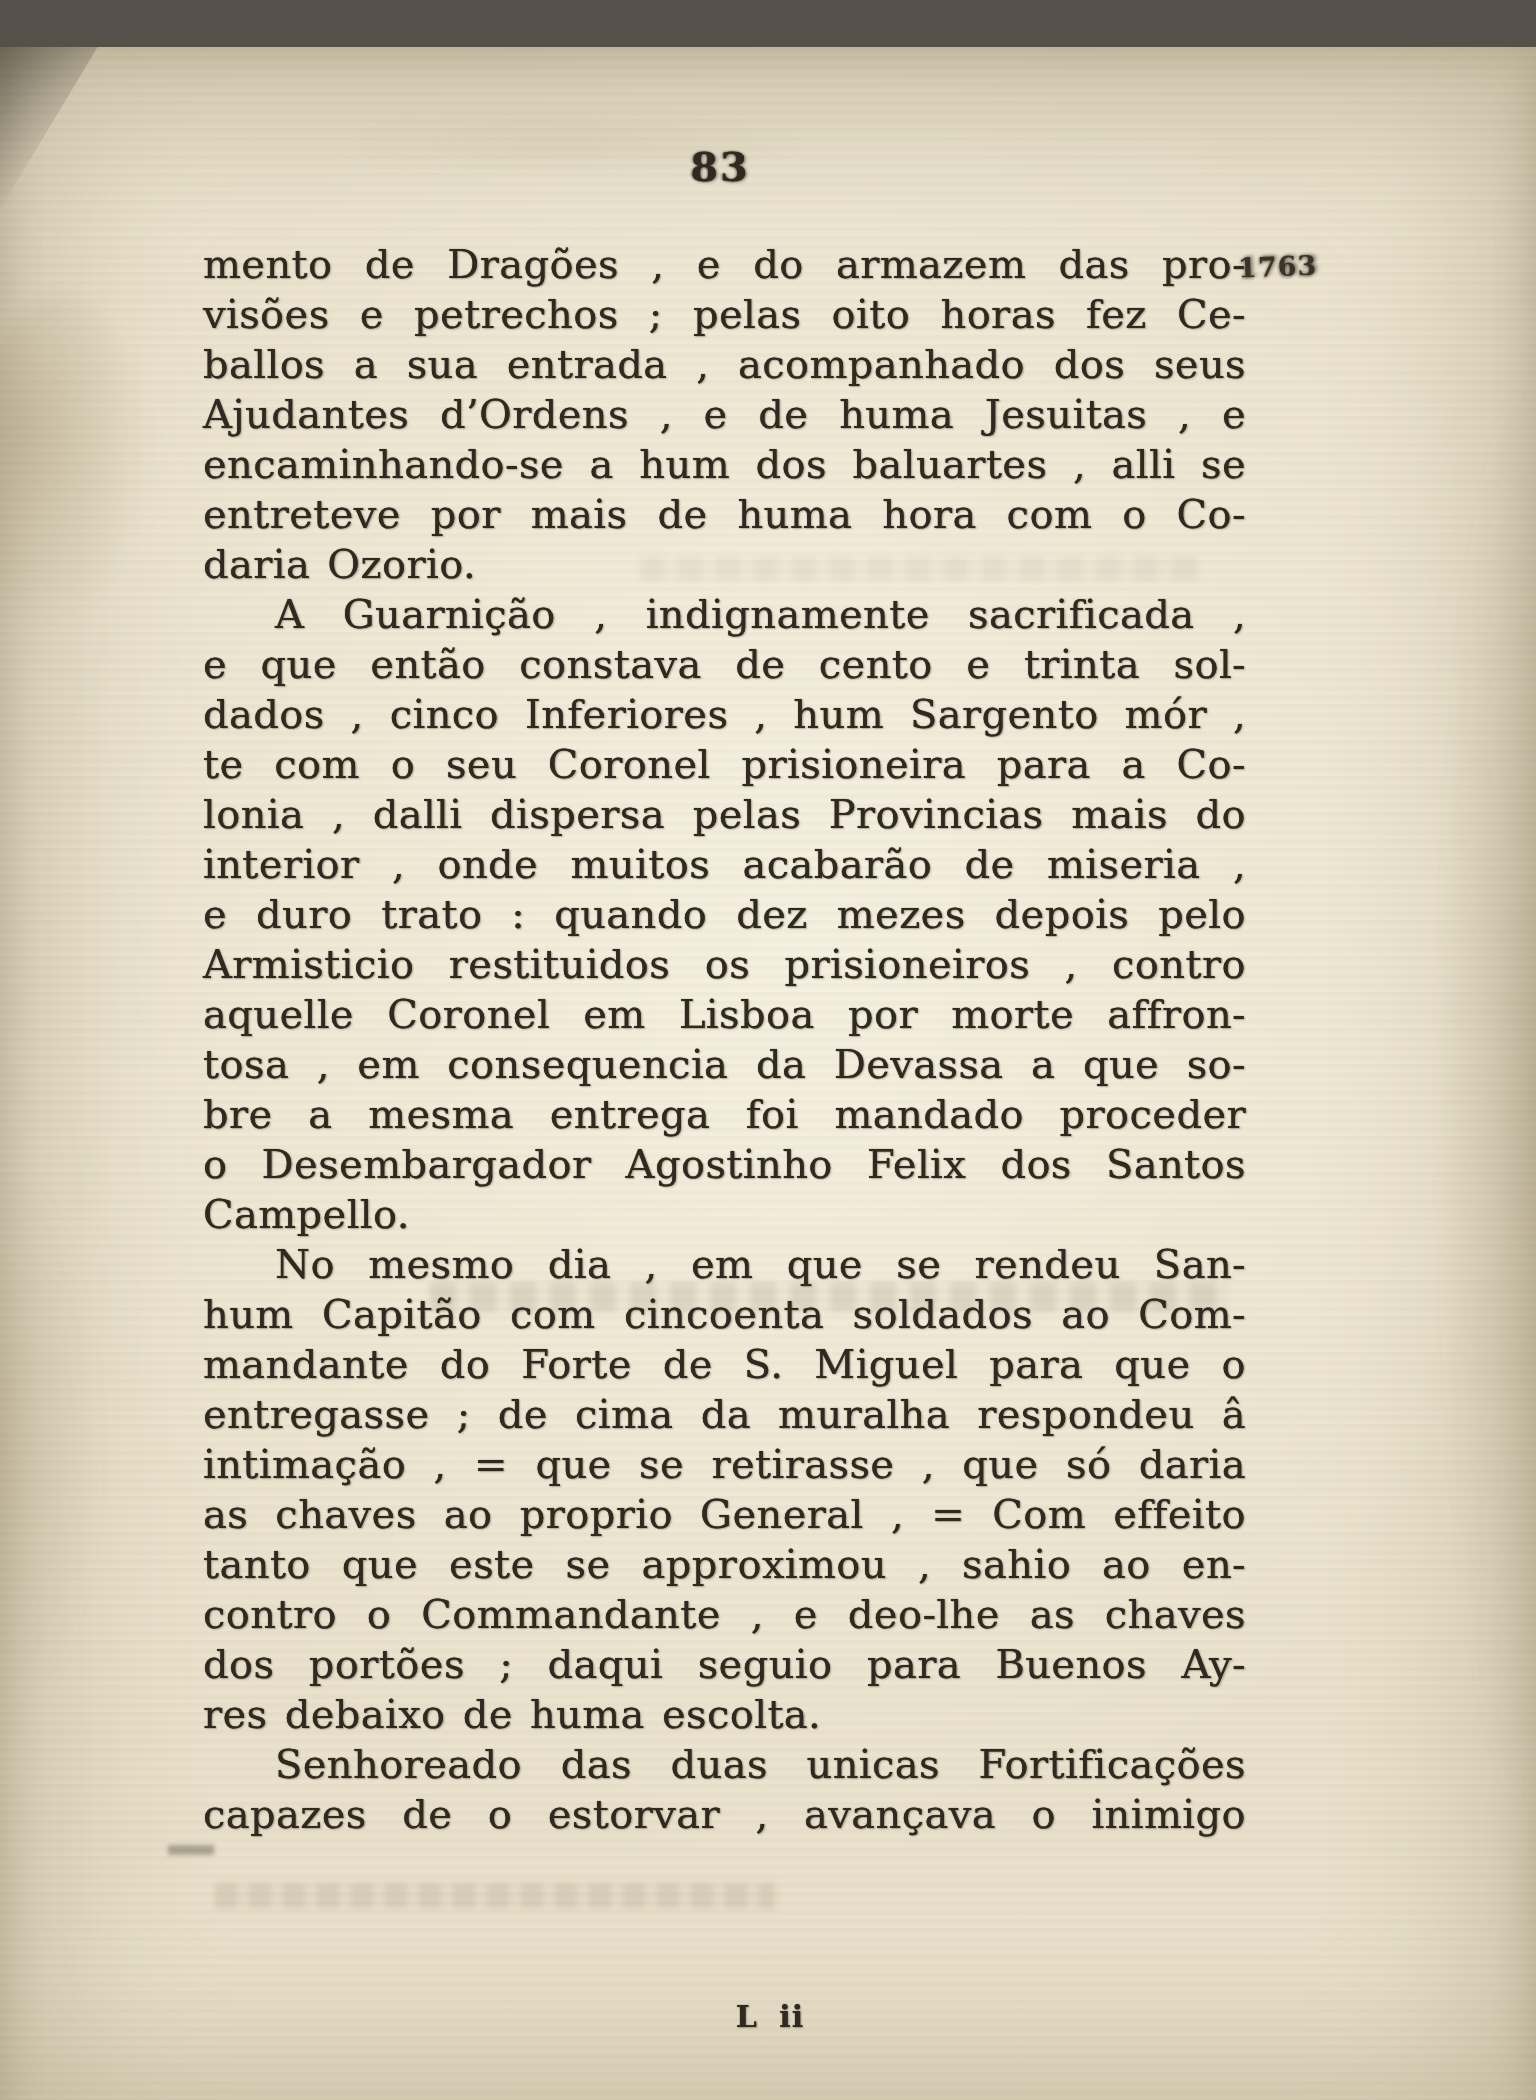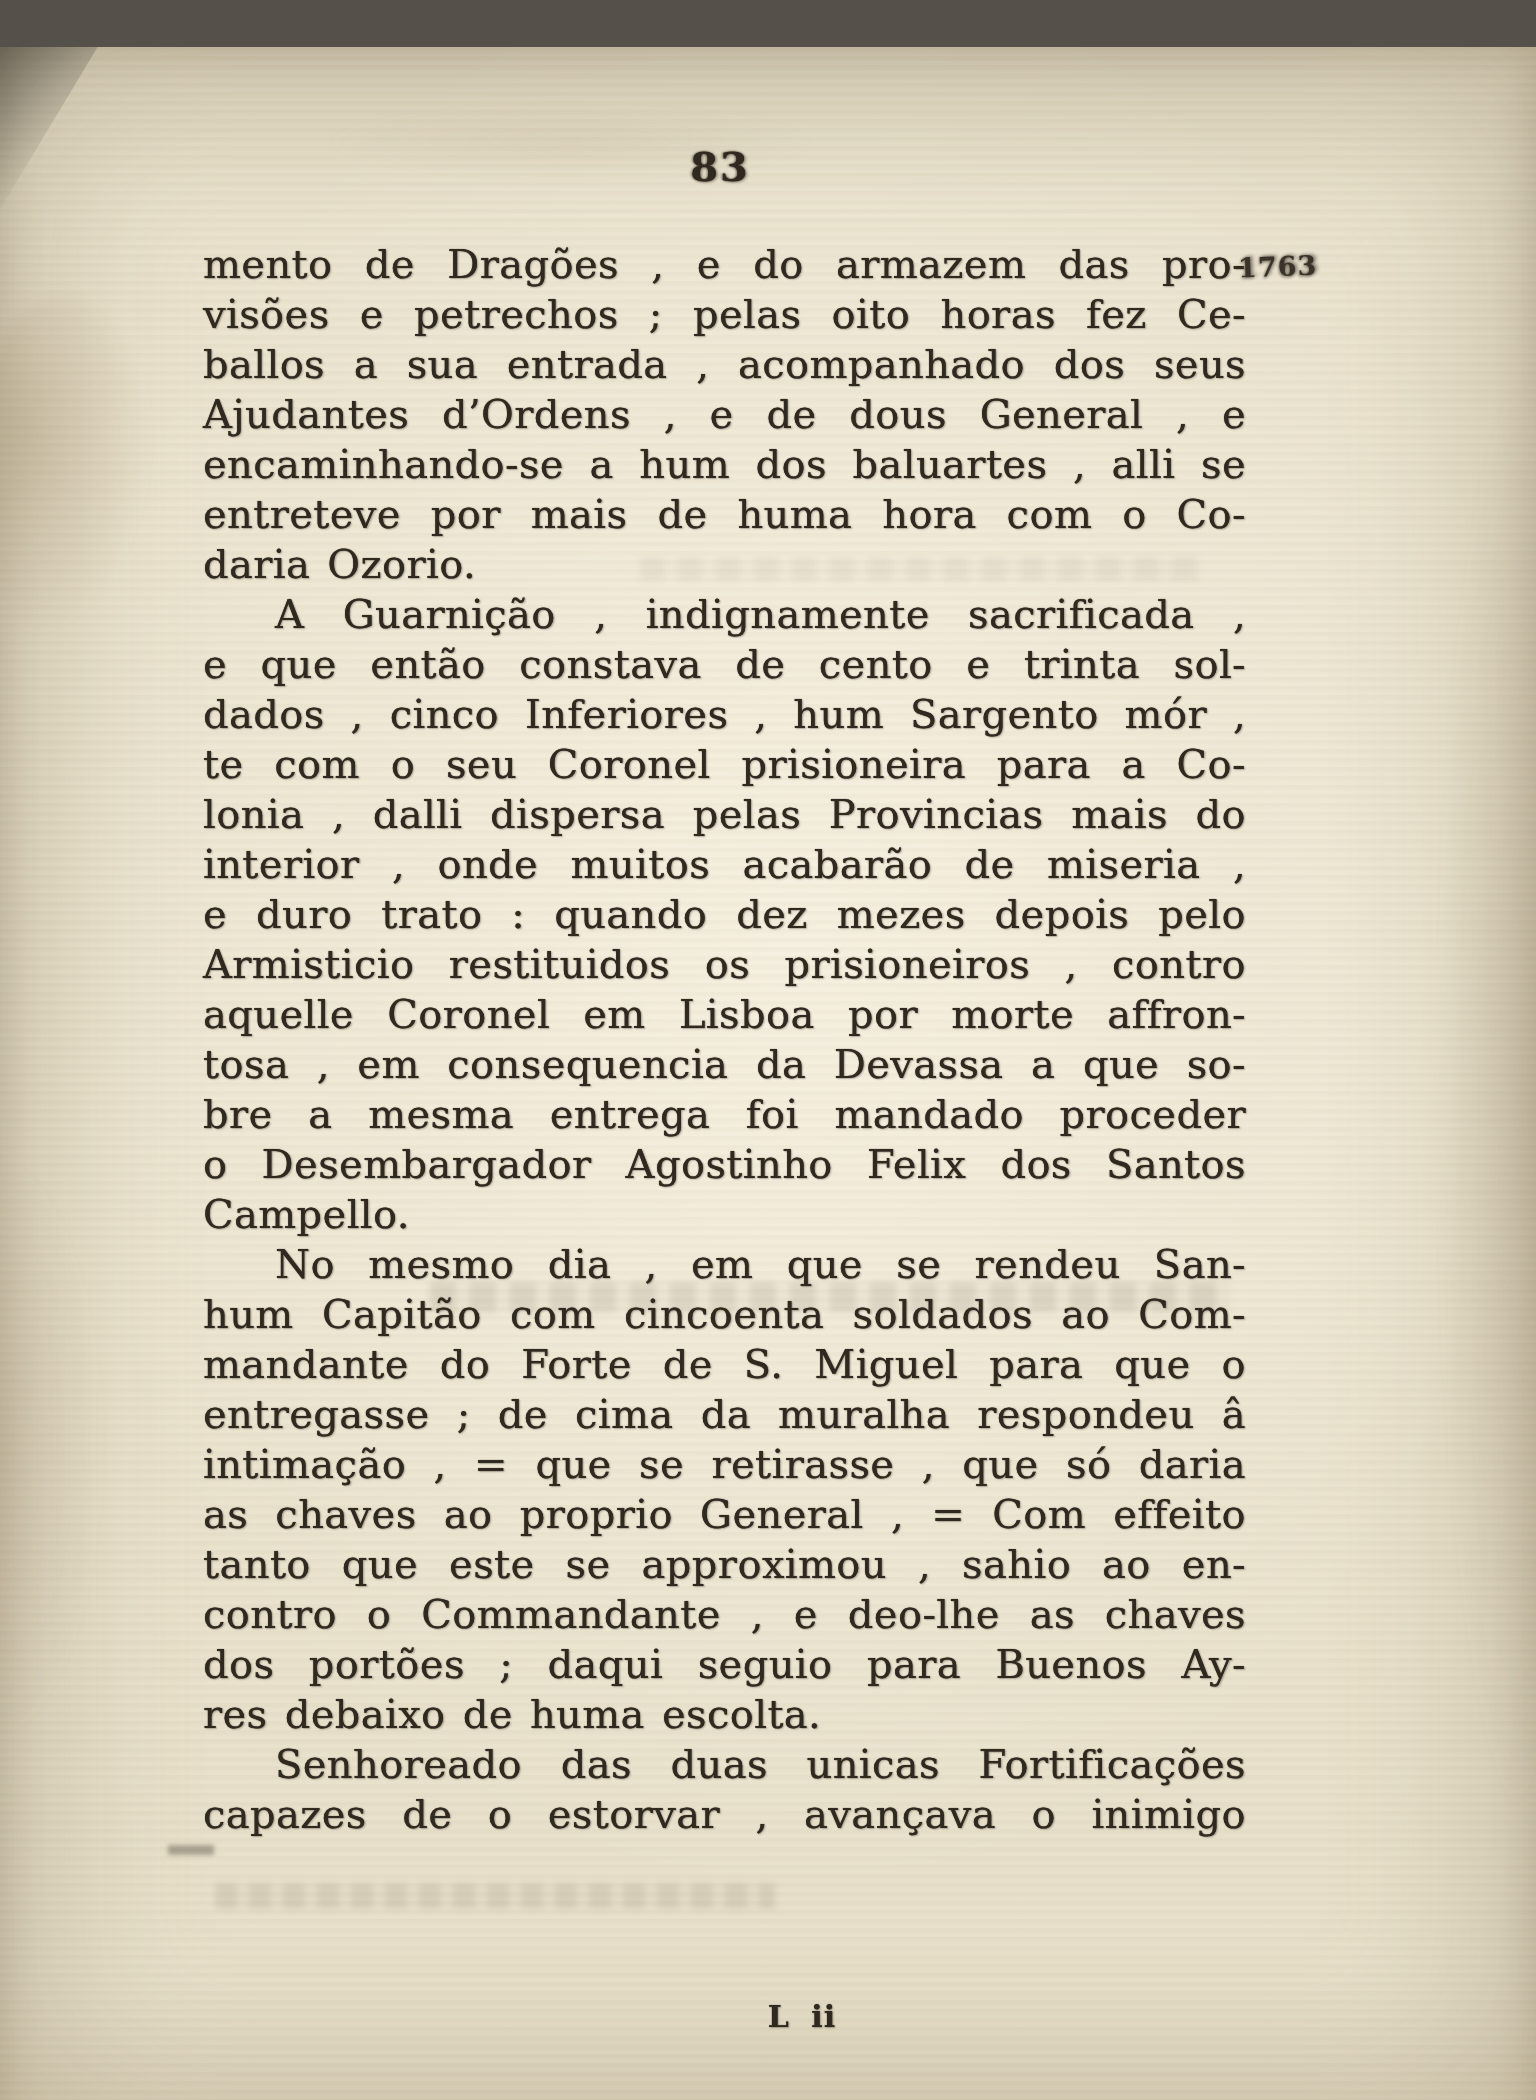--- a/index.html
+++ b/index.html
@@ -93,21 +93,21 @@
     text-align: justify;
     text-align-last: justify;
     word-spacing: 4px;
     letter-spacing: 0.4px;
     text-shadow: 0 0 1px rgba(48,41,31,0.95), 1.3px 1.2px 1.8px rgba(48,41,31,0.28);
   }
   .line.indent { padding-left: 72px; }
   .line.short { text-align-last: left; }
   .signature {
     position: absolute;
-    left: 672px; top: 1952px; width: 260px;
+    left: 640px; top: 1952px; width: 260px;
     text-align: center;
     font-size: 30px;
     font-weight: bold;
     word-spacing: 10px;
     letter-spacing: 1px;
     text-shadow: 0 0 1px rgba(48,41,31,0.9), 1px 1px 2px rgba(48,41,31,0.3);
   }
 </style>
 </head>
 <body>
@@ -124,21 +124,21 @@
   <div class="bleed bleed-3"></div>
   <div class="bleed bleed-4"></div>
 
   <div class="page-number">83</div>
   <div class="margin-note">1763</div>
 
   <div class="textblock">
     <div class="line">mento de Dragões , e do armazem das pro-</div>
     <div class="line">visões e petrechos ; pelas oito horas fez Ce-</div>
     <div class="line">ballos a sua entrada , acompanhado dos seus</div>
-    <div class="line">Ajudantes d’Ordens , e de dous General , e</div>
+    <div class="line">Ajudantes d’Ordens , e de huma Jesuitas , e</div>
     <div class="line">encaminhando-se a hum dos baluartes , alli se</div>
     <div class="line">entreteve por mais de huma hora com o Co-</div>
     <div class="line short">daria Ozorio.</div>
     <div class="line indent">A Guarnição , indignamente sacrificada ,</div>
     <div class="line">e que então constava de cento e trinta sol-</div>
     <div class="line">dados , cinco Inferiores , hum Sargento mór ,</div>
     <div class="line">te com o seu Coronel prisioneira para a Co-</div>
     <div class="line">lonia , dalli dispersa pelas Provincias mais do</div>
     <div class="line">interior , onde muitos acabarão de miseria ,</div>
     <div class="line">e duro trato : quando dez mezes depois pelo</div>

